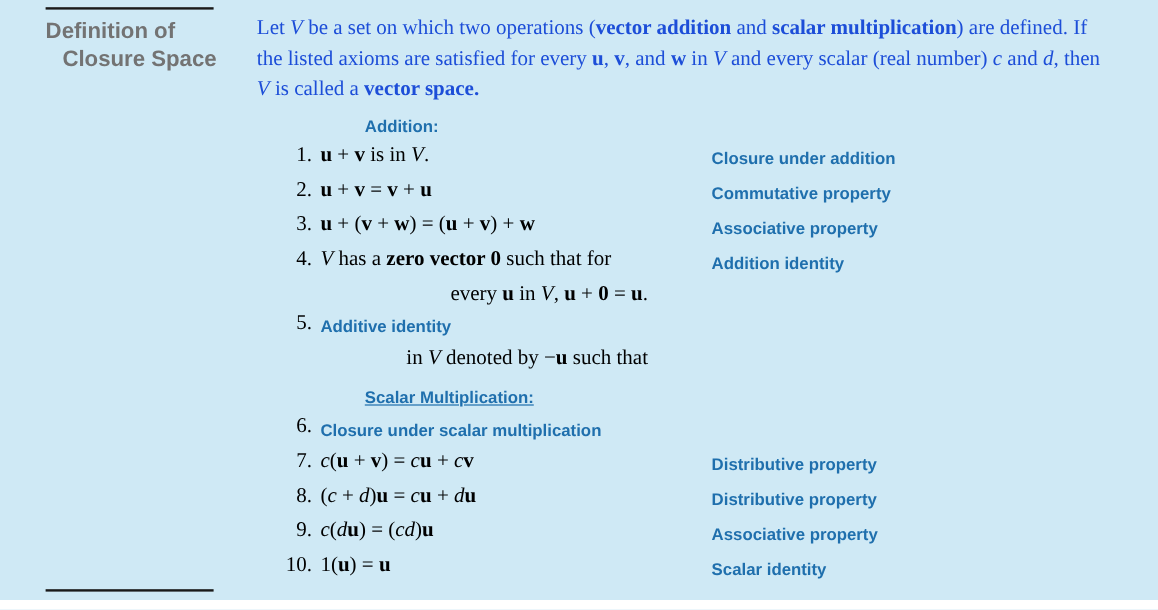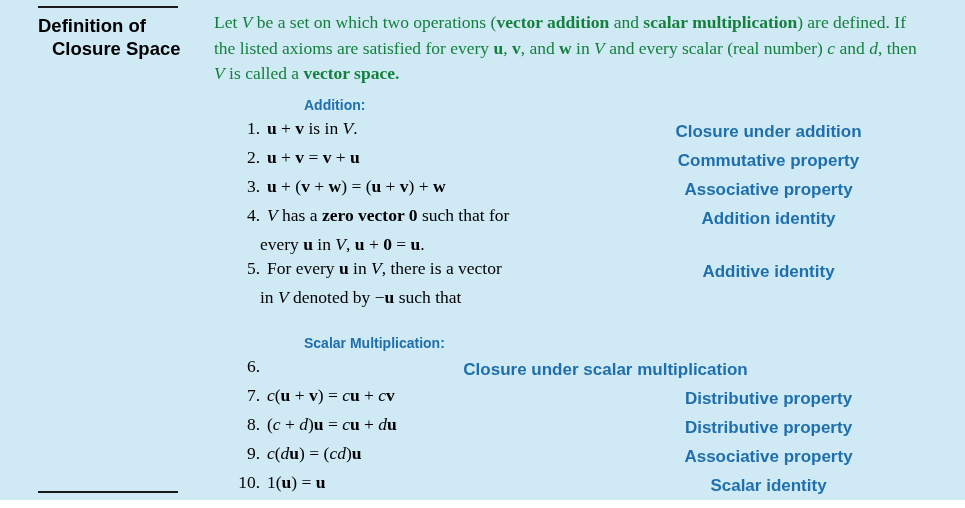--- a/index.html
+++ b/index.html
@@ -37,60 +37,61 @@
     width: 140px;
     height: 2px;
     background: #1a1a1a;
   }
 
   .title {
     position: absolute;
     left: 38px;
     top: 14px;
     width: 150px;
-    color: #000000;
+    color: #737373;
     font-family: "Liberation Sans", sans-serif;
     font-weight: bold;
     font-size: 18.5px;
     line-height: 23px;
   }
   .title .line2 {
     display: block;
     margin-left: 14px;
   }
 
   .content {
     position: absolute;
     left: 214px;
     top: 10px;
     width: 730px;
   }
 
   .intro {
     font-size: 17.5px;
     line-height: 25.5px;
-    color: #15803d;
+    color: #1d4ed8;
     text-align: left;
     margin: 0;
     width: 712px;
   }
   .intro i { font-style: italic; }
   .intro b { font-weight: bold; }
 
   .section-head {
     color: #1f6fad;
     font-family: "Liberation Sans", sans-serif;
     font-weight: bold;
     font-size: 14px;
     margin-left: 90px;
     margin-top: 10px;
     margin-bottom: 3px;
   }
   .section-head.scalar {
-    margin-top: 26px;
+    margin-top: 14px;
+    text-decoration: underline;
   }
 
   .axioms {
     margin: 0;
     padding: 0;
     list-style: none;
   }
   .axiom-row {
     display: flex;
     align-items: flex-start;
@@ -111,29 +112,28 @@
     width: 326px;
     font-size: 17.5px;
   }
   .statement i { font-style: italic; }
   .statement b { font-weight: bold; }
   .prop {
     flex: 1 1 auto;
     color: #1f6fad;
     font-family: "Liberation Sans", sans-serif;
     font-weight: bold;
-    font-size: 17px;
+    font-size: 14px;
     padding-top: 4px;
-    text-align: center;
   }
   .cont-line {
-    margin-left: 46px;
     width: 326px;
     font-size: 17.5px;
     line-height: 24px;
+    text-align: right;
   }
   .cont-line i { font-style: italic; }
   .cont-line b { font-weight: bold; }
 </style>
 </head>
 <body>
 
 <div class="definition-box">
 
   <div class="rule-top"></div>
@@ -181,21 +181,20 @@
           <span class="num">4.</span>
           <span class="statement"><i>V</i> has a <b>zero vector 0</b> such that for</span>
           <span class="prop">Addition identity</span>
         </div>
         <div class="cont-line">every <b>u</b> in <i>V</i>, <b>u</b> + <b>0</b> = <b>u</b>.</div>
       </div>
 
       <div>
         <div class="axiom-row">
           <span class="num">5.</span>
-          <span class="statement">For every <b>u</b> in <i>V</i>, there is a vector</span>
           <span class="prop">Additive identity</span>
         </div>
         <div class="cont-line">in <i>V</i> denoted by −<b>u</b> such that</div>
       </div>
 
     </div>
 
     <div class="section-head scalar">Scalar Multiplication:</div>
 
     <div class="axioms">

